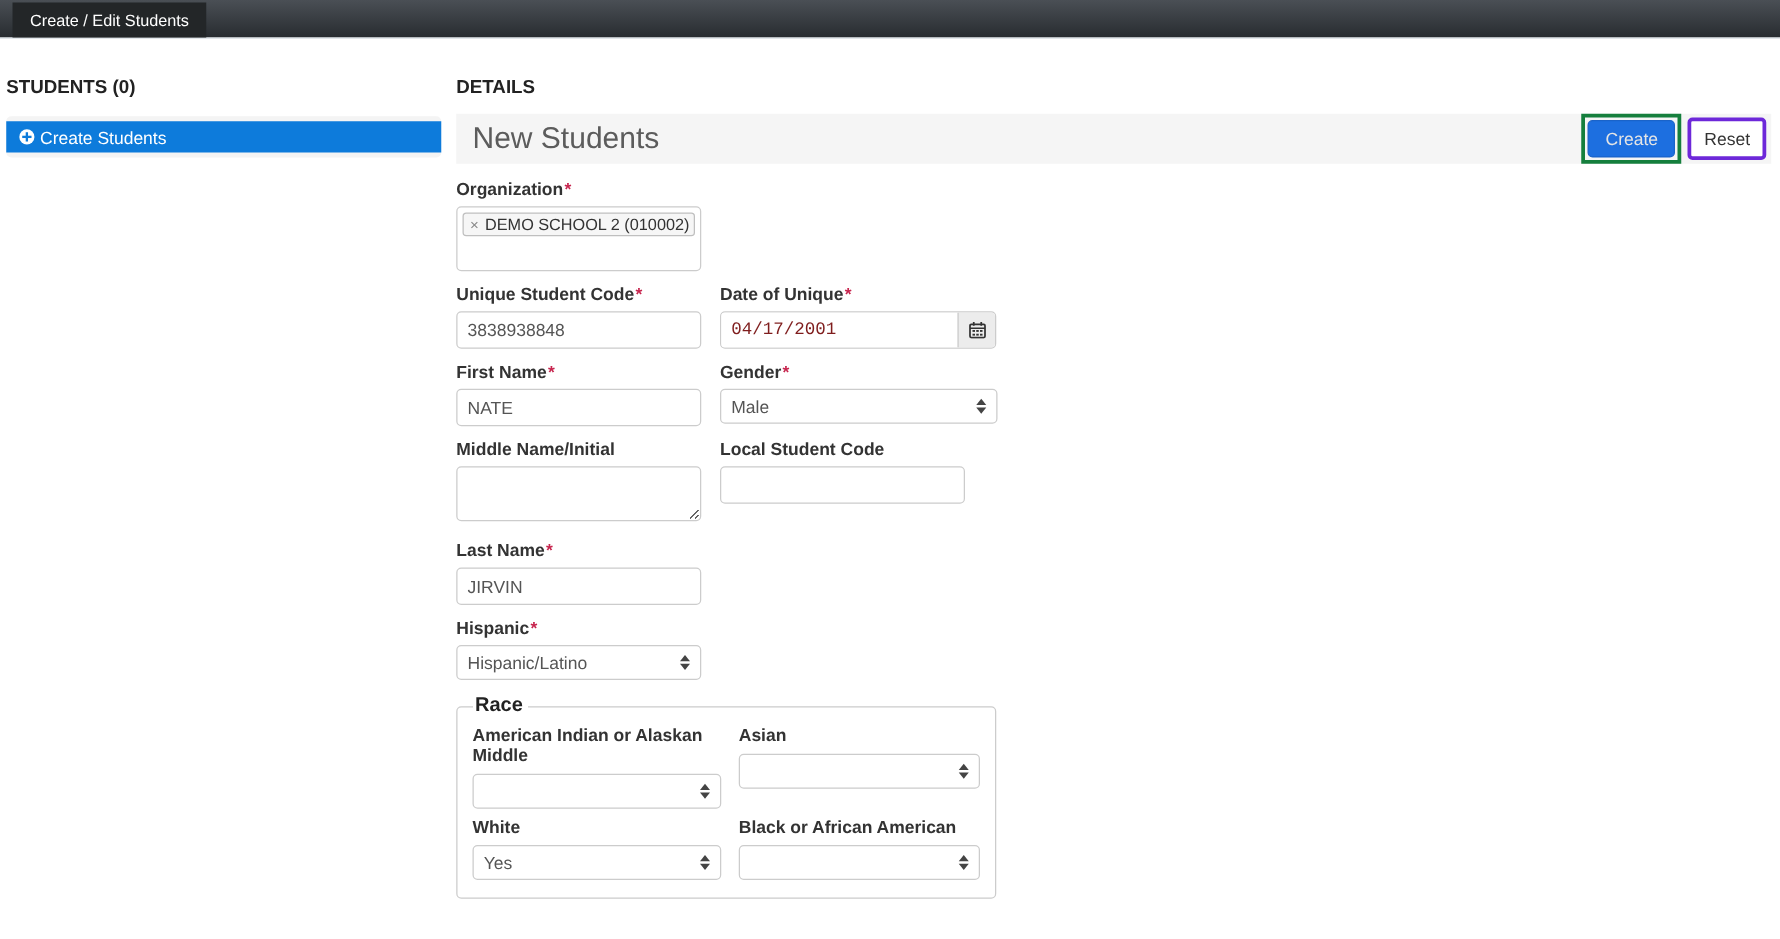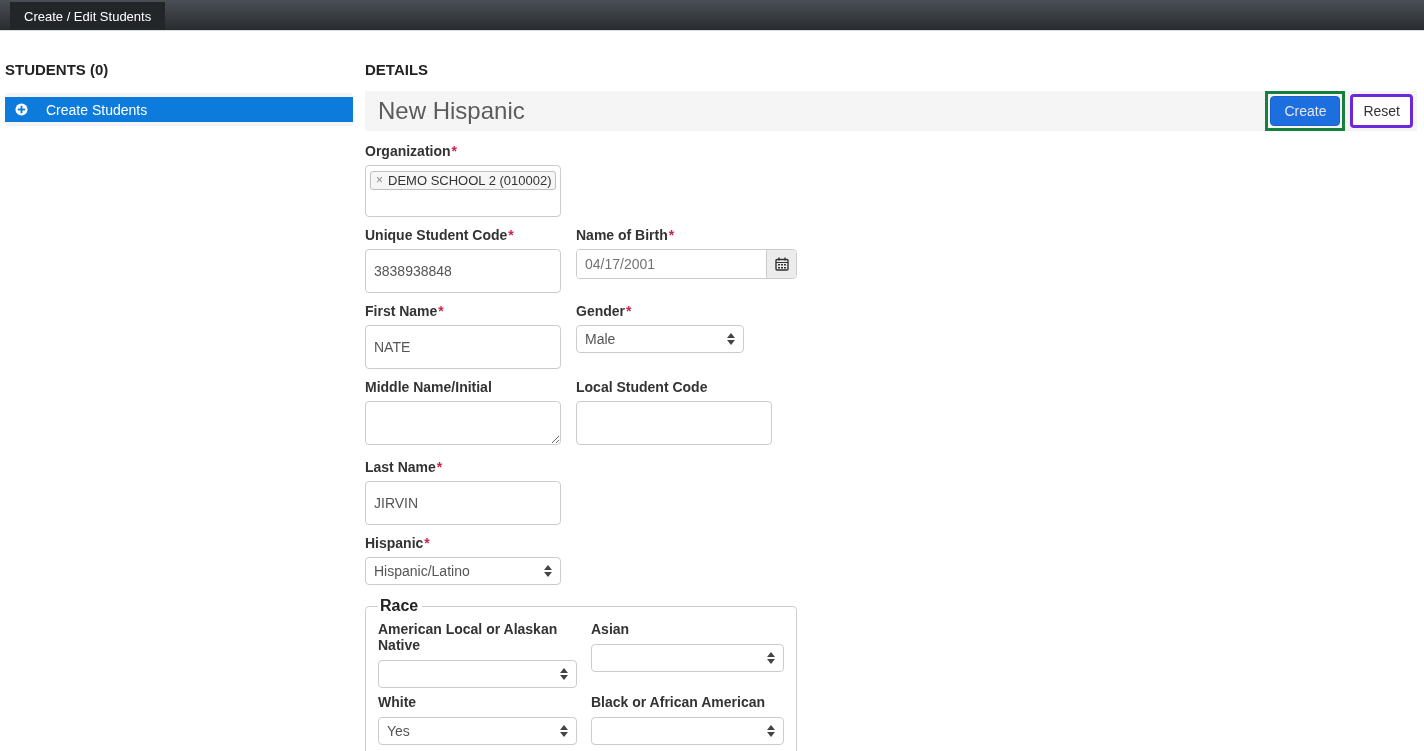--- a/index.html
+++ b/index.html
@@ -15,21 +15,21 @@
                  background:#232628; color:#fff; font-size:13px; }
 
   
   .sidebar  { position:absolute; left:5px;  top:61px; width:348px; }
   .content  { position:absolute; left:365px; top:61px; width:1052px; }
 
   .section-heading { font-size:15px; font-weight:bold; color:#222; }
 
   
   .side-panel { margin-top:15px; background:#f4f4f4; border-radius:4px; padding:4px 0; }
-  .side-item  { height:25px; display:flex; align-items:center; gap:18px;
+  .side-item  { height:25px; display:flex; align-items:center; gap:4px;
                 padding:0 10px; background:#0d7bdb; color:#fff; font-size:14px;
                 cursor:pointer; }
   .plus-circle { width:13px; height:13px; flex:0 0 auto; }
 
   
   .panel-bar { margin-top:13px; height:40px; background:#f5f5f5;
                display:flex; align-items:center; padding:0 4px 0 13px; }
   .panel-title { font-size:24px; color:#5c5c5c; font-weight:400; }
   .bar-spacer { flex:1; }
   .hl-green { border:3px solid #157f3d; padding:2px; display:inline-flex; margin-right:5px; }
@@ -38,34 +38,34 @@
   .btn-default { background:#fff; border:3px solid #6d28d9; color:#333; padding:7px 10px; }
 
   
   .form { margin-top:12px; }
   .flabel { display:block; font-size:14px; font-weight:bold; color:#333; margin-bottom:6px; }
   .req { color:#c7254e; margin-left:1px; }
   .frow { display:flex; margin-top:10px; }
   .col1 { width:196px; margin-right:15px; }
   .col2 { width:221px; }
 
-  .tinput { width:196px; height:44px; border:1px solid #ccc; border-radius:4px;
+  .tinput { width:196px; height:30px; border:1px solid #ccc; border-radius:4px;
             padding:0 8px; font-family:inherit; font-size:14px; color:#555; background:#fff; }
 
   .multi-box { width:196px; height:52px; border:1px solid #ccc; border-radius:4px;
                background:#fff; padding:4px; }
   .tag { display:inline-flex; align-items:center; gap:5px; max-width:100%;
          border:1px solid #bfbfbf; border-radius:3px; background:#f6f6f6;
          padding:1px 6px 1px 5px; font-size:13px; color:#333; white-space:nowrap; }
   .tag .x { color:#888; font-size:12px; cursor:pointer; }
 
   .dob-group { display:flex; width:221px; height:30px; border:1px solid #ccc;
                border-radius:4px; overflow:hidden; background:#fff; }
   .dob-group input { flex:1; border:none; outline:none; padding:0 8px;
-                     font-family:Liberation Sans, sans-serif; font-size:14px; color:#737373; min-width:0; }
+                     font-family:Liberation Mono, monospace; font-size:14px; color:#7f1d1d; min-width:0; }
   .dob-addon { width:30px; background:#ececec; border-left:1px solid #ccc;
                display:flex; align-items:center; justify-content:center; cursor:pointer; }
 
   .fselect { height:28px; border:1px solid #ccc; border-radius:4px; background:#fff;
              display:flex; align-items:center; padding:0 8px; font-size:14px;
              color:#555; cursor:pointer; }
   .fselect .val { overflow:hidden; white-space:nowrap; }
   .arrows { margin-left:auto; display:flex; flex-direction:column; align-items:center; gap:2px; }
   .caret-up    { width:0; height:0; border-left:4px solid transparent;
                  border-right:4px solid transparent; border-bottom:5px solid #444; }
@@ -104,21 +104,21 @@
       </svg>
       <span>Create Students</span>
     </div>
   </div>
 </div>
 
 <div class="content">
   <div class="section-heading">DETAILS</div>
 
   <div class="panel-bar">
-    <span class="panel-title">New Hispanic</span>
+    <span class="panel-title">New Students</span>
     <span class="bar-spacer"></span>
     <span class="hl-green">
       <button class="btn btn-primary">Create</button>
     </span>
     <button class="btn btn-default">Reset</button>
   </div>
 
   <div class="form">
 
     <label class="flabel">
@@ -133,21 +133,21 @@
 
     <div class="frow">
       <div class="col1">
         <label class="flabel">
           <span>Unique Student Code</span><span class="req">*</span>
         </label>
         <input class="tinput" value="3838938848" style="">
       </div>
       <div class="col2">
         <label class="flabel">
-          <span>Name of Birth</span><span class="req">*</span>
+          <span>Date of Unique</span><span class="req">*</span>
         </label>
         <div class="dob-group">
           <input value="04/17/2001" style="">
           <span class="dob-addon">
             <svg width="14" height="14" viewBox="0 0 14 14">
               <rect x="1" y="2.5" width="12" height="10.5" rx="1" fill="none" stroke="#333" stroke-width="1.4"></rect>
               <line x1="4" y1="0.5" x2="4" y2="3.5" stroke="#333" stroke-width="1.4"></line>
               <line x1="10" y1="0.5" x2="10" y2="3.5" stroke="#333" stroke-width="1.4"></line>
               <line x1="1" y1="5.5" x2="13" y2="5.5" stroke="#333" stroke-width="1.2"></line>
               <rect x="3" y="7" width="2" height="1.5" fill="#333"></rect>
@@ -166,21 +166,21 @@
       <div class="col1">
         <label class="flabel">
           <span>First Name</span><span class="req">*</span>
         </label>
         <input class="tinput" value="NATE" style="">
       </div>
       <div class="col2">
         <label class="flabel">
           <span>Gender</span><span class="req">*</span>
         </label>
-        <div class="fselect" style="width:168px">
+        <div class="fselect" style="width:222px">
           <span class="val">Male</span>
           <span class="arrows">
               <span class="caret-up"></span>
               <span class="caret-down"></span>
             </span>
         </div>
       </div>
     </div>
 
     <div class="frow">
@@ -220,21 +220,21 @@
             </span>
         </div>
       </div>
     </div>
 
     <fieldset class="race">
       <legend>Race</legend>
       <div class="race-grid">
         <div class="race-cell">
           <label class="flabel">
-            <span>American Local or Alaskan Native</span>
+            <span>American Indian or Alaskan Middle</span>
           </label>
           <div class="fselect">
             <span class="val"></span>
             <span class="arrows">
                 <span class="caret-up"></span>
                 <span class="caret-down"></span>
               </span>
           </div>
         </div>
         <div class="race-cell">

